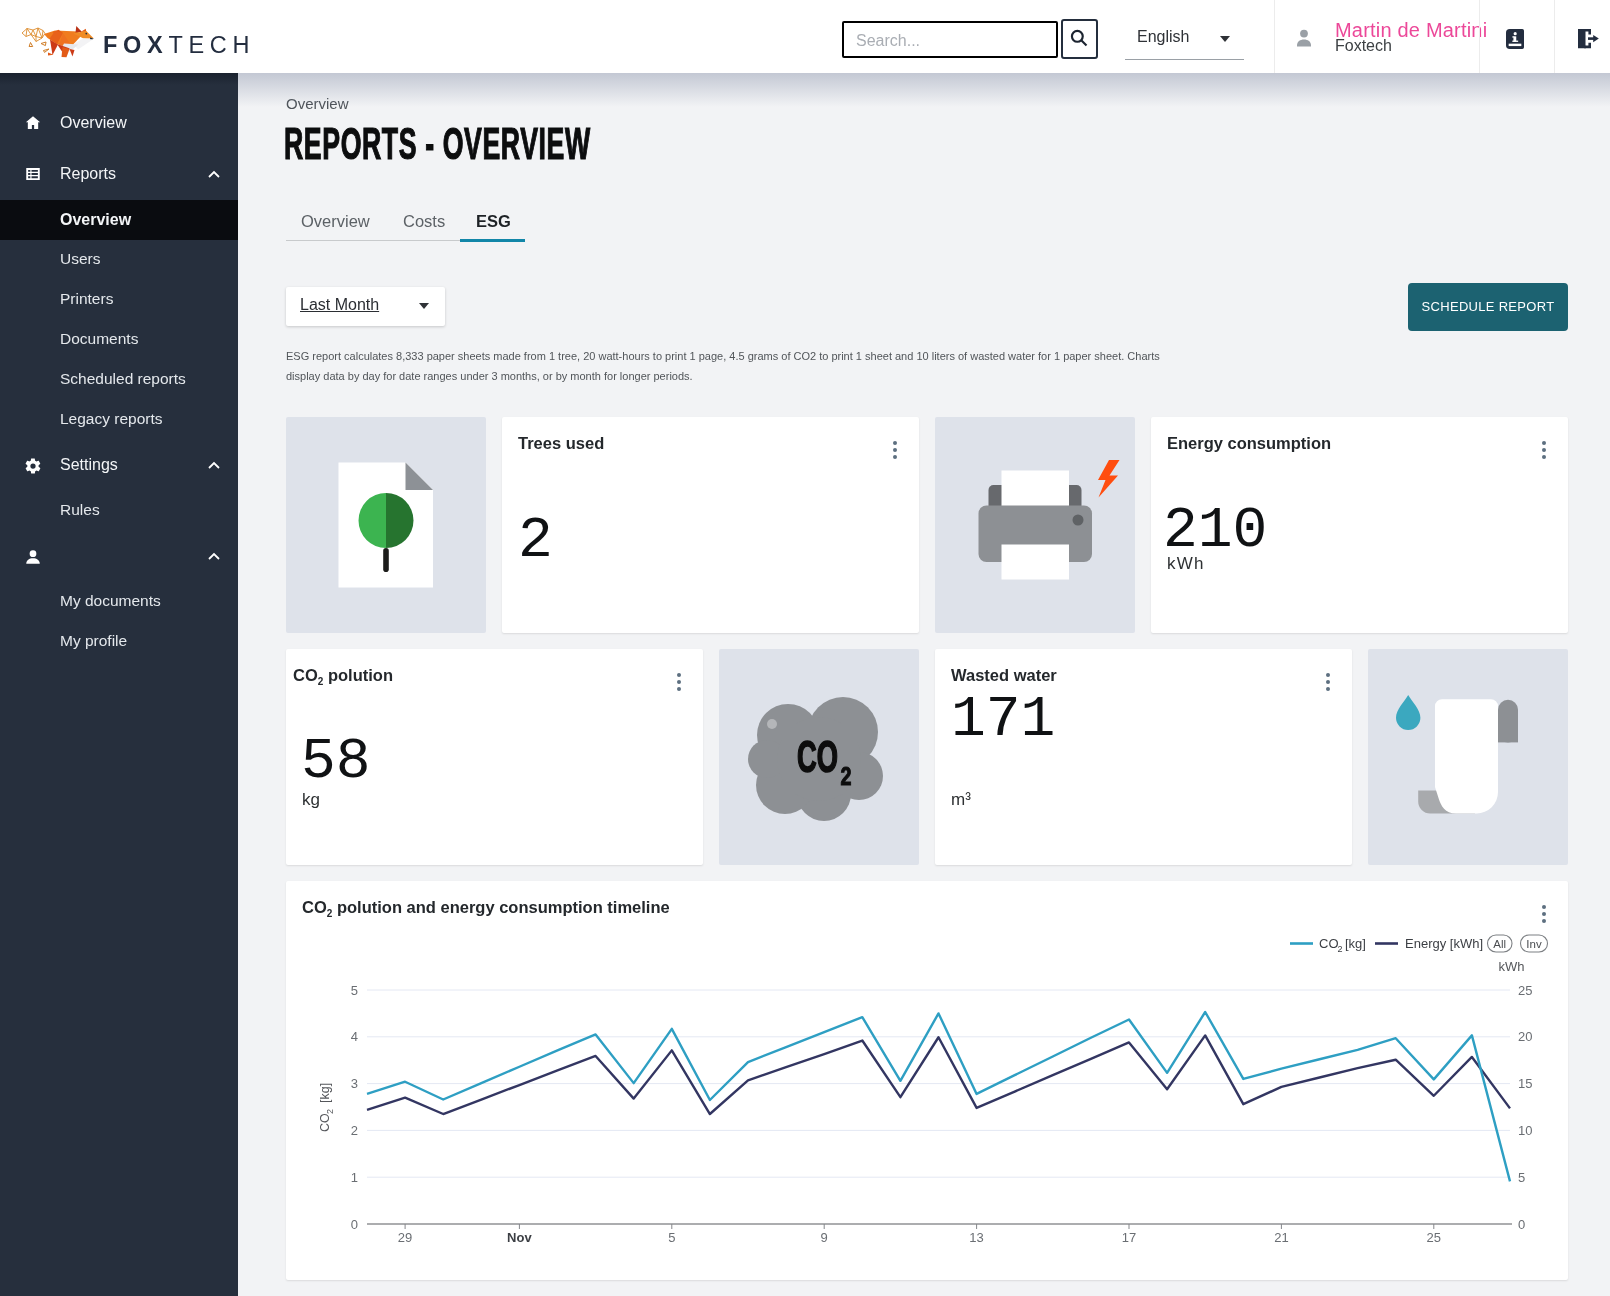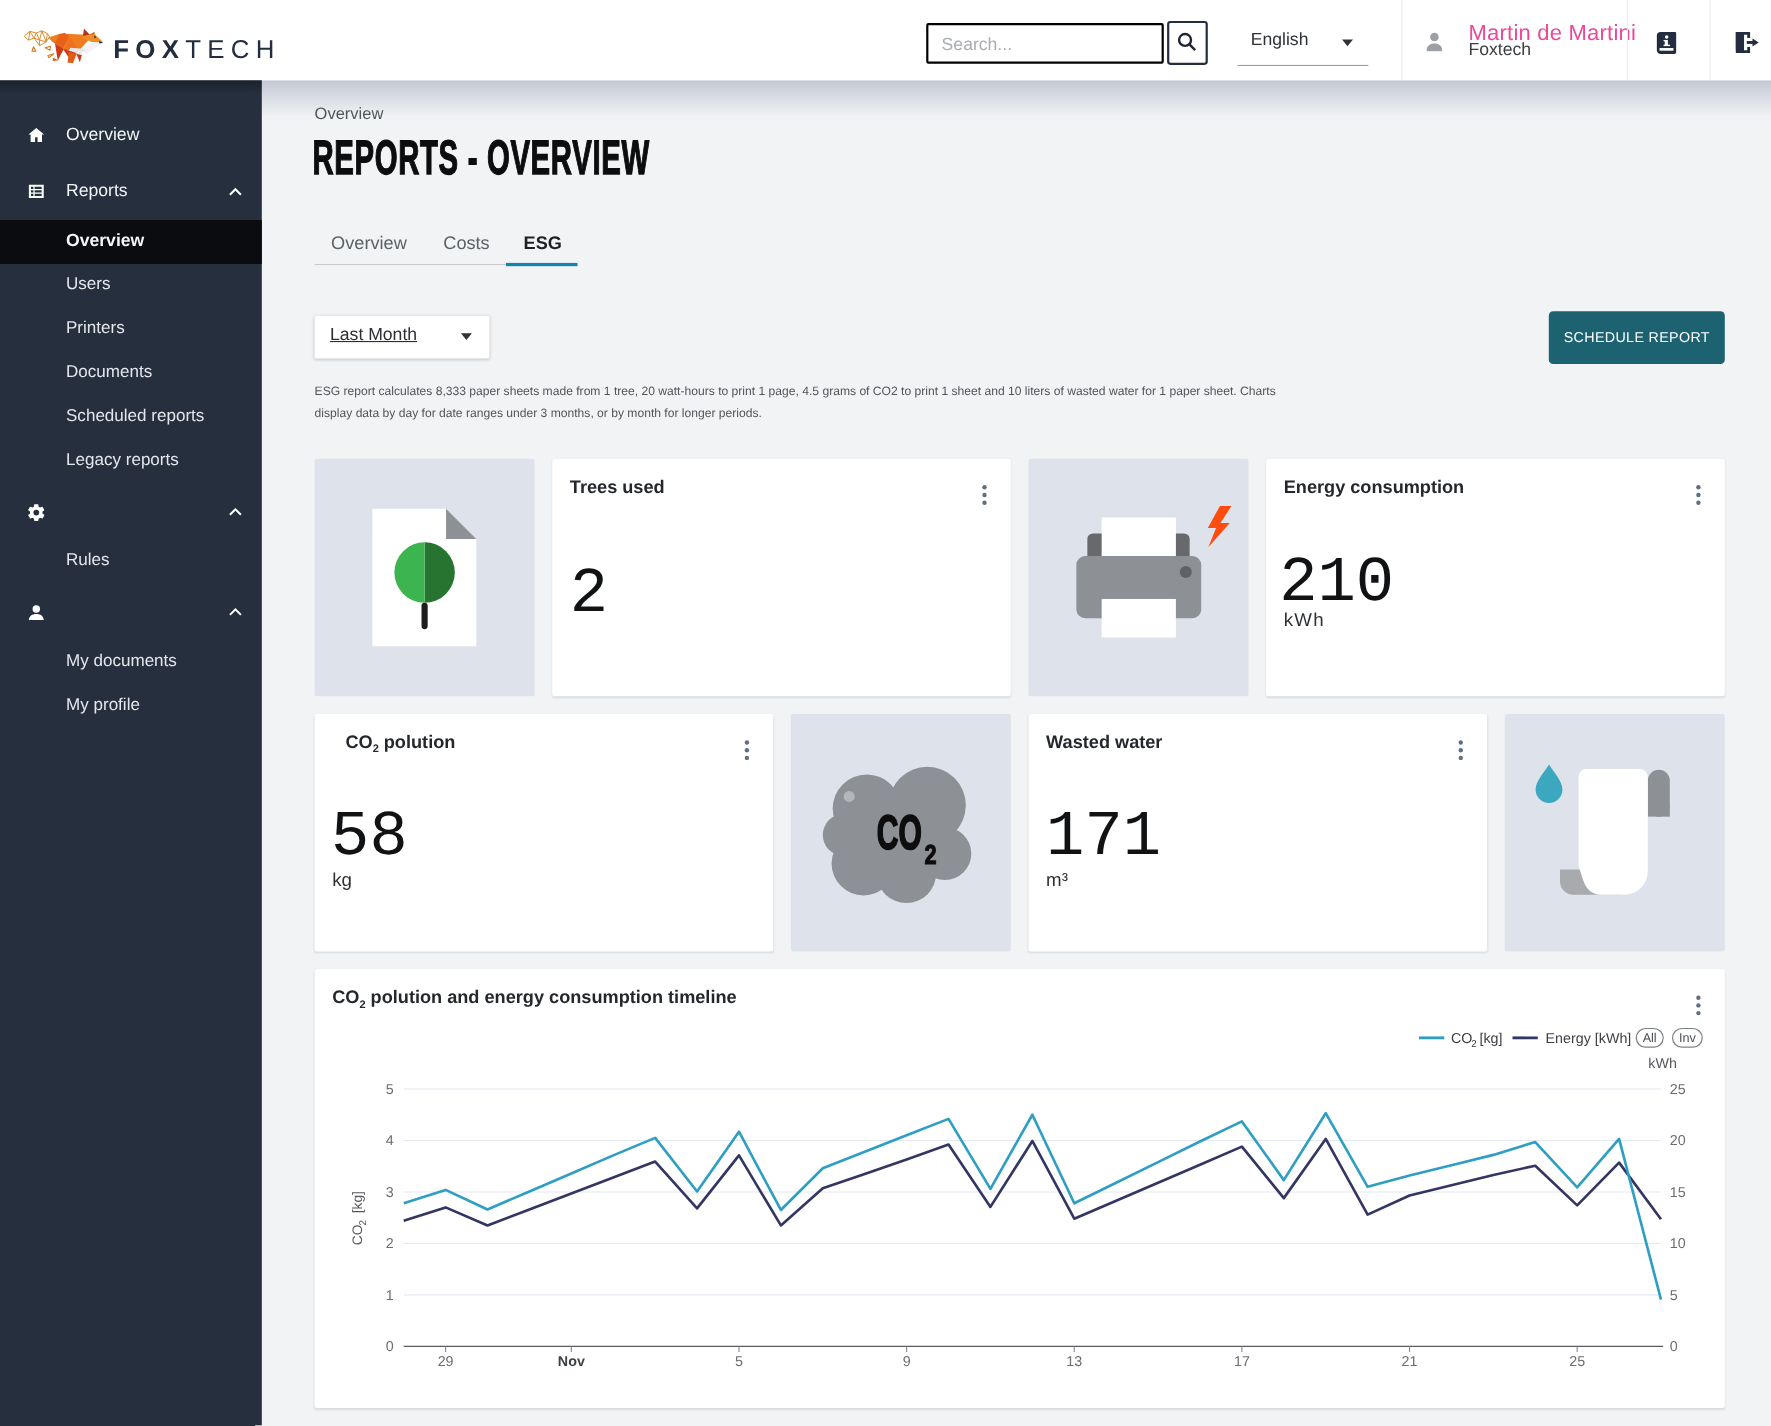--- a/index.html
+++ b/index.html
@@ -129,20 +129,23 @@
       <span class="txt">Reports</span>
     </div>
   <div class="sb-item" style="top:127px">
       <span class="txt" style="font-weight:bold;">Overview</span>
     </div>
   <span class="sb-sub" style="top:186px">Users</span>
   <span class="sb-sub" style="top:226px">Printers</span>
   <span class="sb-sub" style="top:266px">Documents</span>
   <span class="sb-sub" style="top:306px">Scheduled reports</span>
   <span class="sb-sub" style="top:346px">Legacy reports</span>
+  <div class="sb-item" style="top:372px">
+      <span class="txt">Settings</span>
+    </div>
   <span class="sb-sub" style="top:437px">Rules</span>
   <span class="sb-sub" style="top:528px">My documents</span>
   <span class="sb-sub" style="top:568px">My profile</span>
 
   <svg class="abs" style="left:24px;top:41px" width="18" height="18" viewBox="0 0 24 24">
       <path d="M12 3 2.5 11h2.6v9h5.4v-5.5h3v5.5h5.4v-9h2.6z" fill="#fff"></path>
     </svg>
   <svg class="abs" style="left:24px;top:92px" width="18" height="18" viewBox="0 0 24 24">
       <path d="M3 4h18v16H3z M5.5 6.5v2.6h3v-2.6z M10 6.5v2.6h8.5v-2.6z M5.5 10.7v2.6h3v-2.6z M10 10.7v2.6h8.5v-2.6z M5.5 14.9v2.6h3v-2.6z M10 14.9v2.6h8.5v-2.6z" fill="#fff" fill-rule="evenodd"></path>
     </svg>
@@ -211,21 +214,21 @@
 <div class="ctitle" style="left:1167px;top:434px;">Energy consumption</div>
 <div class="dots" style="left:1542px;top:441px;">
     <div></div>
     <div></div>
     <div></div>
   </div>
 <div class="bigval" style="left:1163px;top:502px;">210</div>
 <div class="unit" style="left:1167px;top:555px;letter-spacing:1.2px;">kWh</div>
 
 <div class="card" style="left:286px;top:649px;width:417px;height:216px;"></div>
-<div class="ctitle" style="left:314px;top:666px;">CO<sub class="s2">2</sub> polution</div>
+<div class="ctitle" style="left:293px;top:666px;">CO<sub class="s2">2</sub> polution</div>
 <div class="dots" style="left:677px;top:673px;">
     <div></div>
     <div></div>
     <div></div>
   </div>
 <div class="bigval" style="left:301px;top:733px;">58</div>
 <div class="unit" style="left:302px;top:791px;">kg</div>
 
 <div class="icard" style="left:719px;top:649px;width:200px;height:216px;"></div>
 <svg class="abs" style="left:719px;top:649px" width="200" height="216" viewBox="0 0 200 216">
@@ -243,21 +246,21 @@
   <text x="121.5" y="136" font-family="Liberation Sans" font-weight="bold" font-size="25" fill="#0d0d0d" stroke="#0d0d0d" stroke-width="1" textLength="11" lengthAdjust="spacingAndGlyphs">2</text>
 </svg>
 
 <div class="card" style="left:935px;top:649px;width:417px;height:216px;"></div>
 <div class="ctitle" style="left:951px;top:666px;">Wasted water</div>
 <div class="dots" style="left:1326px;top:673px;">
     <div></div>
     <div></div>
     <div></div>
   </div>
-<div class="bigval" style="left:951px;top:733px;">171</div>
+<div class="bigval" style="left:951px;top:691px;">171</div>
 <div class="unit" style="left:951px;top:791px;">m³</div>
 
 <div class="icard" style="left:1368px;top:649px;width:200px;height:216px;"></div>
 <svg class="abs" style="left:1368px;top:649px" width="200" height="216" viewBox="0 0 200 216">
   <path d="M40.2 45.9 C44 52.5 52.4 60.6 52.4 68.8 a12.2 12.2 0 0 1 -24.4 0 C28 60.6 36.4 52.5 40.2 45.9 z" fill="#3ba8bf"></path>
   <rect x="130" y="50.7" width="20" height="42.7" rx="10" fill="#8d9094"></rect>
   <rect x="130" y="83" width="20" height="10.4" fill="#8d9094"></rect>
   <path d="M50.2 141.4 h56.8 v23 h-44.8 a12 12 0 0 1 -12 -12 z" fill="#a8aaad"></path>
   <path d="M74 50.2 L123 50.2 A7 7 0 0 1 130 57.2 L130 143 A21.5 21.5 0 0 1 108.5 164.5 L88 164.5 C77 164.5 73 157 70.5 149 L67 138 L67 57.2 A7 7 0 0 1 74 50.2 Z" fill="#fff"></path>
 </svg>

